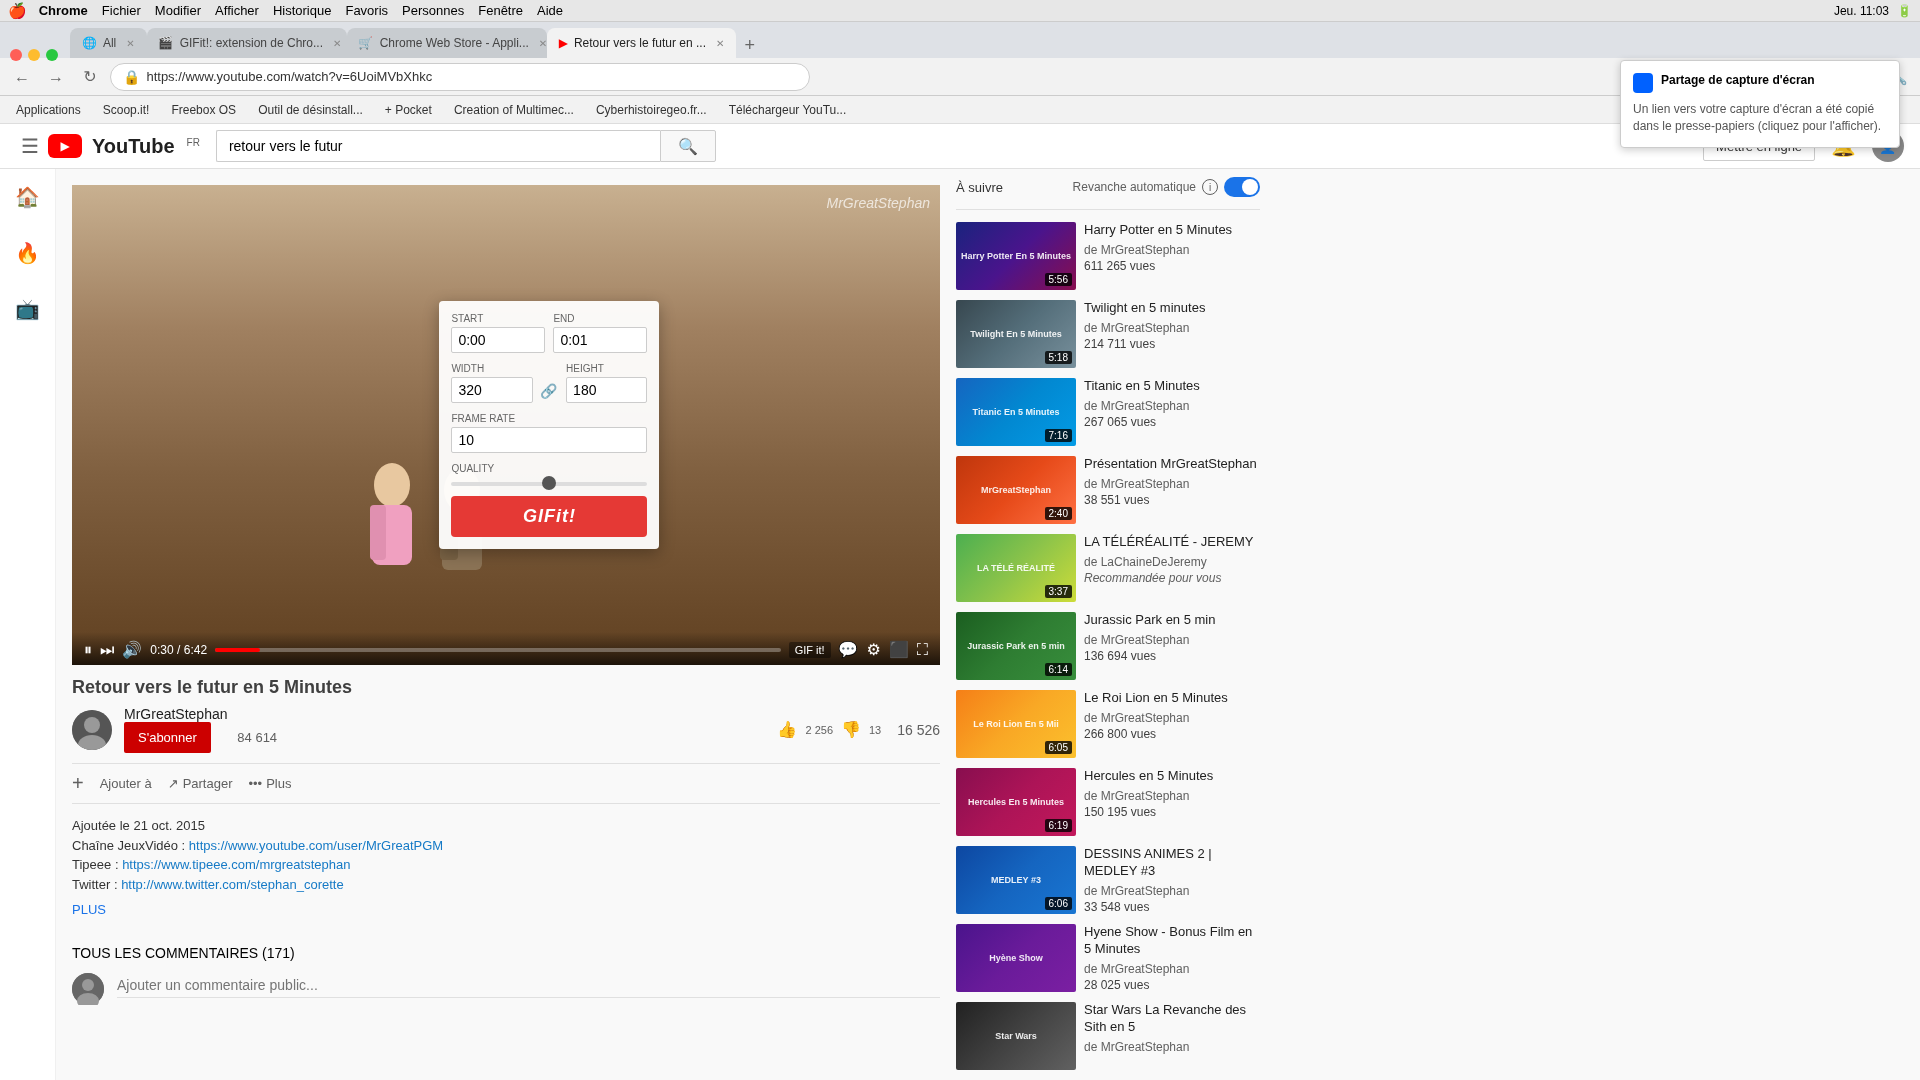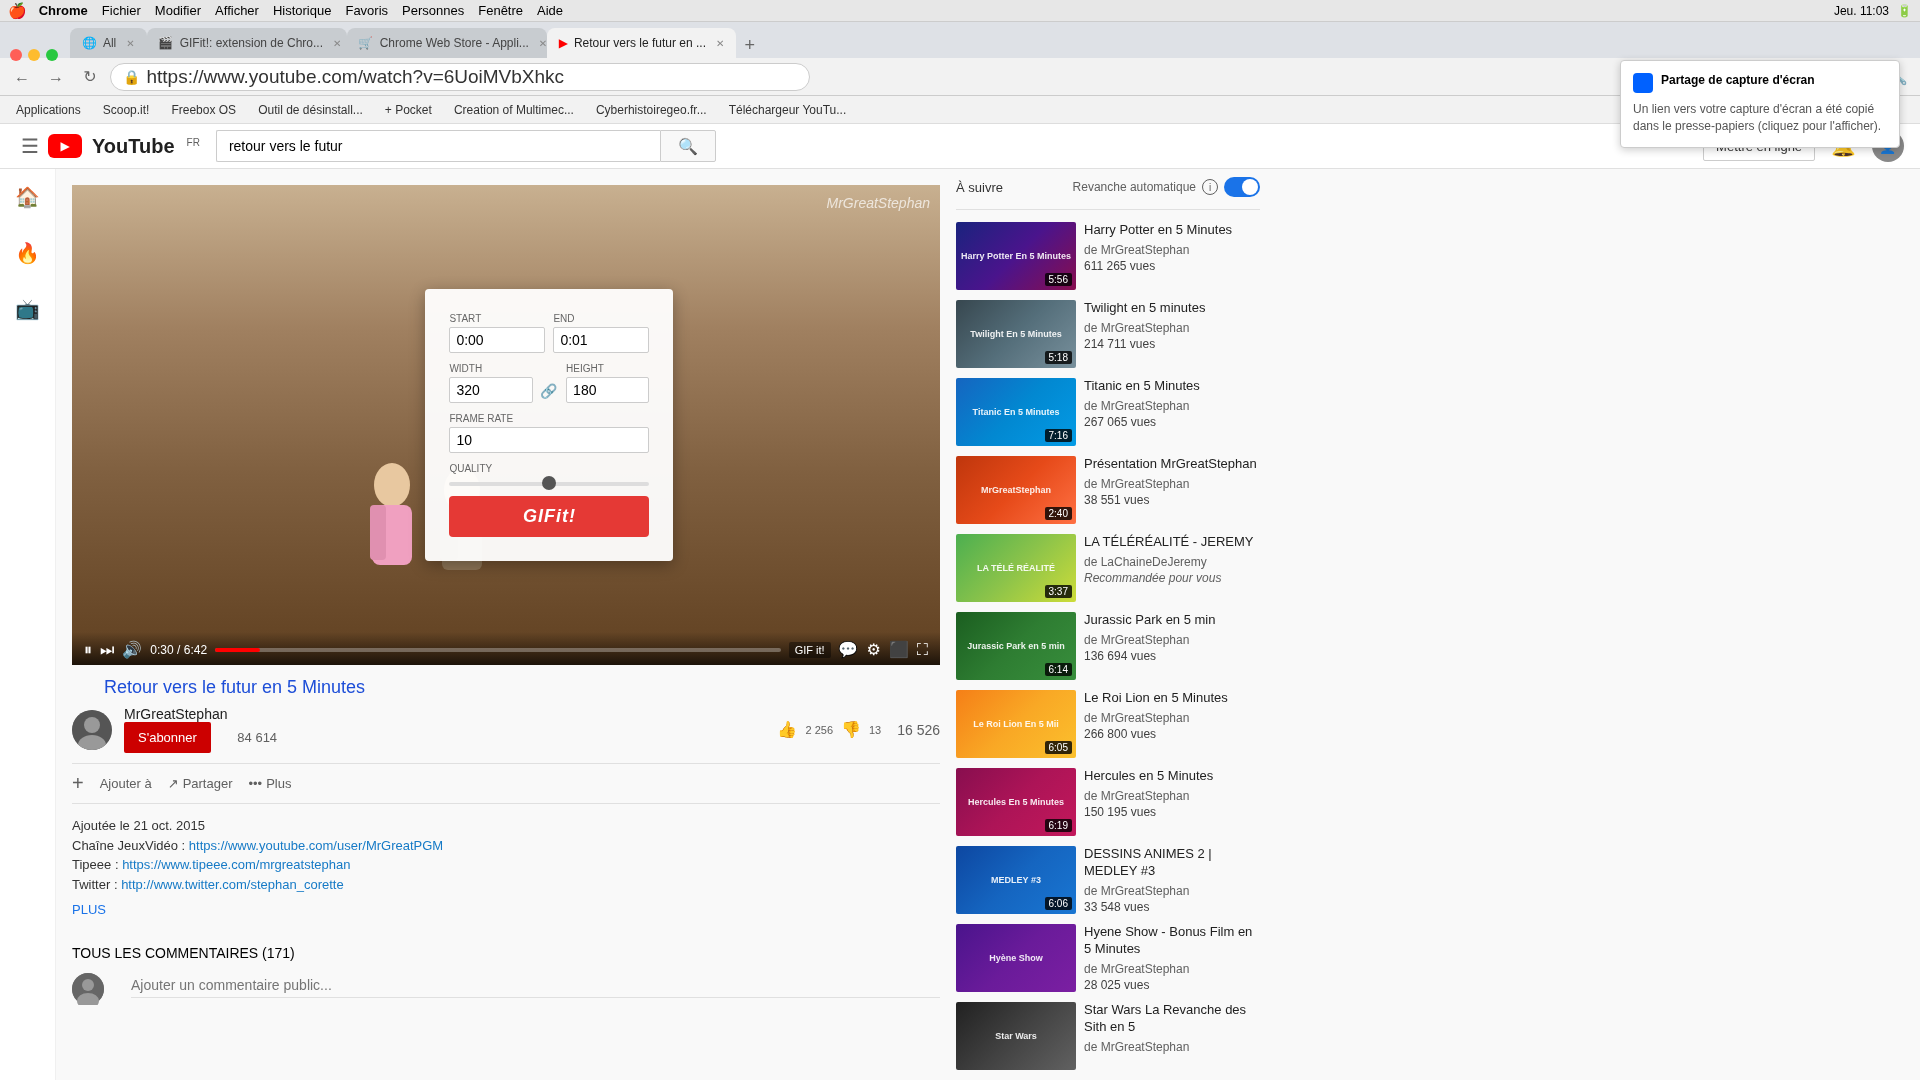--- a/index.html
+++ b/index.html
@@ -87,21 +87,21 @@
       height: 28px;
       border: 1px solid #ccc;
       border-radius: 14px;
       background: #fff;
       padding: 0 12px;
       font-size: 13px;
       display: flex;
       align-items: center;
       gap: 6px;
     }
-    .url-text { font-size: 19px; color: #333; }
+    .url-text { font-size: 13px; color: #333; }
     .bookmark-bar {
       background: #f2f2f2;
       height: 28px;
       display: flex;
       align-items: center;
       padding: 0 8px;
       gap: 6px;
       border-bottom: 1px solid #ddd;
       font-size: 12px;
     }
@@ -197,22 +197,22 @@
     .gif-it-label { color: #fff; font-size: 11px; background: rgba(0,0,0,0.4); padding: 2px 6px; border-radius: 2px; }
 
     
     .gif-dialog {
       position: absolute;
       top: 50%;
       left: 55%;
       transform: translate(-50%, -50%);
       background: rgba(255,255,255,0.95);
       border-radius: 4px;
-      padding: 24px;
-      width: 248px;
+      padding: 12px;
+      width: 220px;
       box-shadow: 0 4px 16px rgba(0,0,0,0.3);
       z-index: 200;
     }
     .gif-dialog-row { display: flex; gap: 8px; margin-bottom: 10px; }
     .gif-field-group { flex: 1; }
     .gif-field-label { font-size: 10px; color: #666; text-transform: uppercase; margin-bottom: 3px; }
     .gif-field-input { width: 100%; border: 1px solid #ccc; border-radius: 2px; padding: 4px 6px; font-size: 14px; background: #fff; }
     .gif-link-icon { display: flex; align-items: center; justify-content: center; color: #888; font-size: 14px; margin-top: 16px; }
     .gif-slider-container { margin-bottom: 10px; }
     .gif-slider { width: 100%; height: 4px; background: #ddd; border-radius: 2px; position: relative; margin: 8px 0; }
@@ -227,39 +227,39 @@
       font-size: 18px;
       font-weight: 700;
       cursor: pointer;
       font-style: italic;
       letter-spacing: 1px;
     }
     .gif-it-btn span { font-style: italic; }
 
     
     .video-info { padding: 12px 0; }
-    .video-title { font-size: 18px; font-weight: 400; color: #1d4ed8; margin-bottom: 8px; margin-left: 32px; }
+    .video-title { font-size: 18px; font-weight: 700; color: #404040; margin-bottom: 8px; }
     .video-channel-row { display: flex; align-items: center; gap: 12px; margin-bottom: 10px; }
     .channel-avatar { width: 40px; height: 40px; border-radius: 50%; background: linear-gradient(135deg, #666, #999); overflow: hidden; flex-shrink: 0; }
     .channel-name { font-size: 14px; font-weight: 500; color: #212121; }
     .subscribe-btn { background: #cc0000; color: #fff; border: none; padding: 8px 14px; font-size: 13px; cursor: pointer; border-radius: 2px; }
     .sub-count { font-size: 13px; color: #606060; margin-left: 22px; }
     .video-views-count { margin-left: auto; font-size: 14px; color: #606060; }
     .action-bar { display: flex; align-items: center; gap: 16px; padding: 8px 0; border-top: 1px solid #e0e0e0; border-bottom: 1px solid #e0e0e0; margin-bottom: 12px; }
     .action-btn { background: none; border: none; font-size: 13px; color: #606060; cursor: pointer; display: flex; align-items: center; gap: 4px; }
     .like-btn, .dislike-btn { font-size: 16px; }
     .like-count { font-size: 11px; color: #606060; }
     .video-description { font-size: 13px; color: #333; line-height: 1.5; }
     .video-description .desc-link { color: #167ac6; text-decoration: none; }
     .plus-btn { font-size: 20px; color: #606060; cursor: pointer; background: none; border: none; }
 
     
     .comments-section { margin-top: 16px; }
     .comments-title { font-size: 14px; font-weight: 500; margin-bottom: 12px; }
-    .comment-input-row { display: flex; gap: 27px; align-items: flex-start; }
+    .comment-input-row { display: flex; gap: 13px; align-items: flex-start; }
     .comment-avatar { width: 32px; height: 32px; border-radius: 50%; background: #888; flex-shrink: 0; }
     .comment-input { flex: 1; border: none; border-bottom: 1px solid #e0e0e0; padding: 4px 0; font-size: 14px; color: #999; outline: none; background: transparent; }
 
     
     .yt-right-sidebar { width: 320px; padding: 0 16px 0 0; flex-shrink: 0; }
     .autoplay-bar { display: flex; align-items: center; justify-content: space-between; padding: 8px 0 12px; border-bottom: 1px solid #e0e0e0; margin-bottom: 12px; }
     .autoplay-label { font-size: 13px; color: #333; font-weight: 500; }
     .autoplay-toggle { display: flex; align-items: center; gap: 6px; font-size: 12px; color: #606060; }
     .toggle-switch { width: 36px; height: 20px; background: #1a73e8; border-radius: 10px; position: relative; cursor: pointer; }
     .toggle-knob { position: absolute; right: 2px; top: 2px; width: 16px; height: 16px; background: #fff; border-radius: 50%; }

